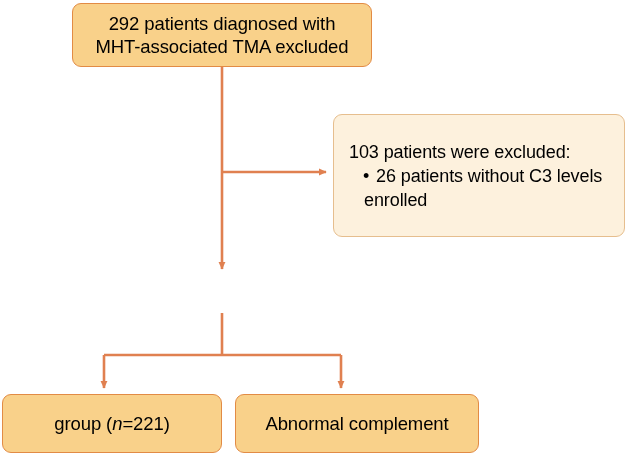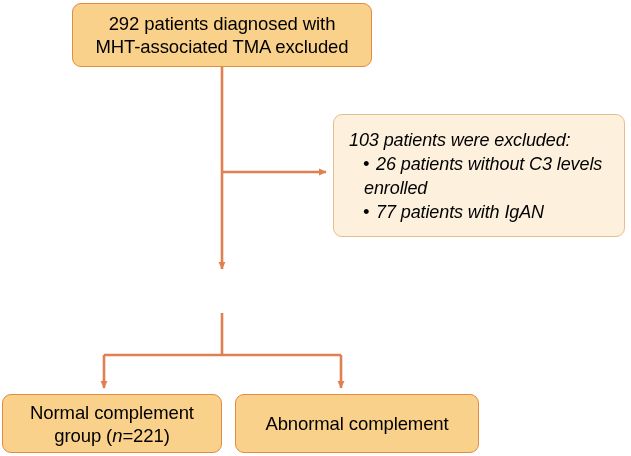--- a/index.html
+++ b/index.html
@@ -43,21 +43,20 @@
     border-color: #E6BE8E;
     align-items: flex-start;
     text-align: left;
   }
   .node .line {
     display: block;
     white-space: nowrap;
   }
   .node.cream .line {
     padding-left: 15px;
-    font-style: italic;
   }
   .node.cream .line.bullet {
     padding-left: 29px;
     text-indent: 0;
   }
   .node.cream .line.cont {
     padding-left: 30px;
   }
   .bul {
     display: inline-block;
@@ -102,26 +101,24 @@
 
   <div class="node" id="node-top">
     <span class="line">292 patients diagnosed with</span>
     <span class="line">MHT-associated TMA excluded</span>
   </div>
 
   <div class="node cream" id="node-excluded">
     <span class="line">103 patients were excluded:</span>
     <span class="line bullet"><span class="bul">•</span><span>26 patients without C3 levels</span></span>
     <span class="line cont">enrolled</span>
-    <span class="line bullet"><span class="bul">•</span><span>77 patients with IgAN</span></span>
   </div>
 
 
   <div class="node" id="node-normal">
-    <span class="line">Normal complement</span>
     <span class="line"><span>group (</span><em class="n">n</em><span>=221)</span></span>
   </div>
 
   <div class="node" id="node-abnormal">
     <span class="line">Abnormal complement</span>
   </div>
 
 </div>
 
 </body></html>

